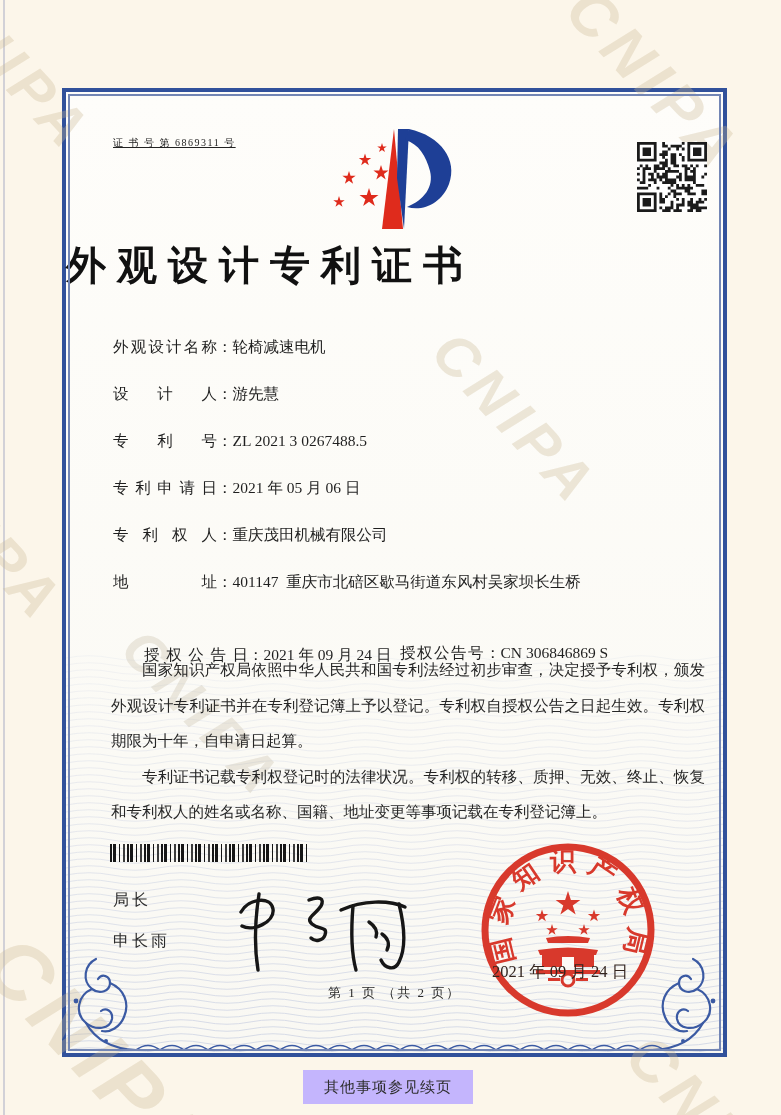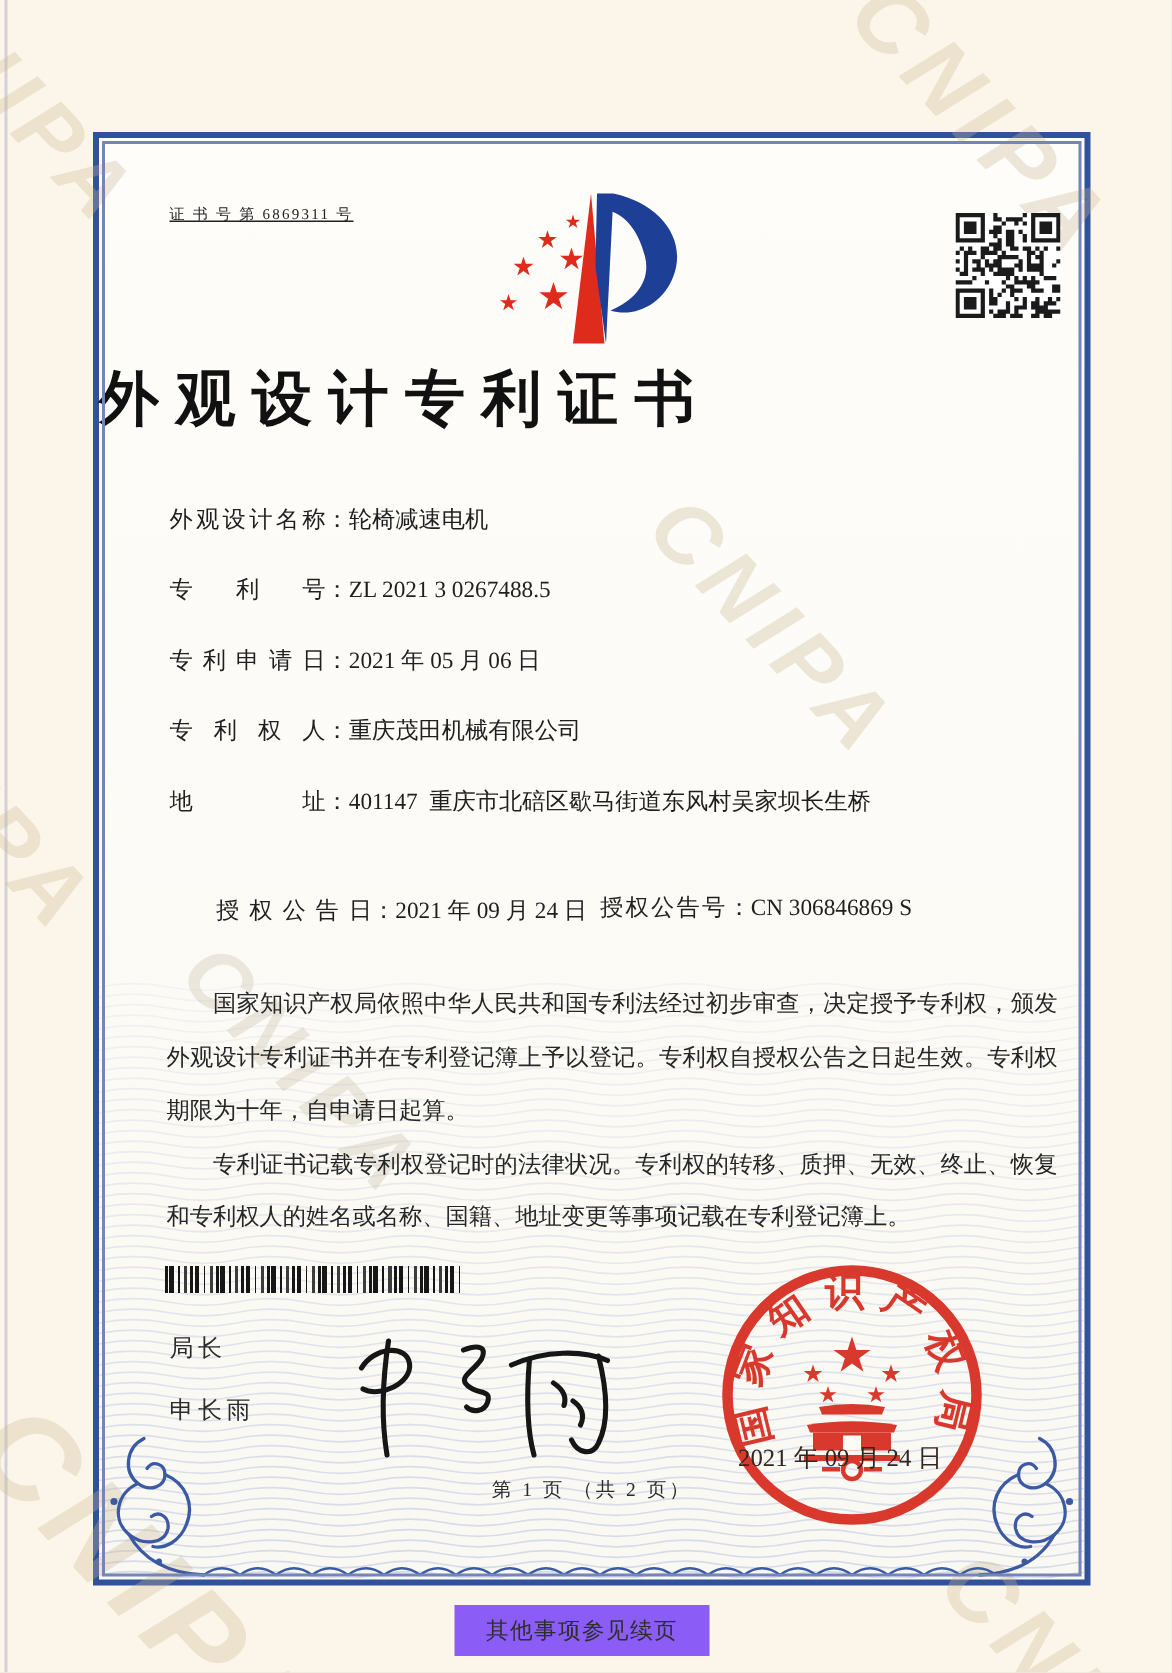--- a/index.html
+++ b/index.html
@@ -34,21 +34,21 @@
   .officer{left:47px;top:800px;font-family:"Liberation Sans","DejaVu Sans",sans-serif;
            font-size:16px;color:#2b2b2b;letter-spacing:3px;line-height:1;}
   .officer .o2{margin-top:25px;}
   .sig{left:159px;top:790px;width:192px;height:96px;}
   .seal{left:412px;top:748px;width:180px;height:180px;}
   .seal-date{left:426px;top:869px;width:175px;font-size:16.5px;color:#33251f;white-space:pre;z-index:3;}
   .pageinfo{left:0;top:892px;width:100%;text-align:center;font-size:13px;letter-spacing:2px;
             white-space:pre;color:#2a2a2a;}
   .guilloche{left:0;top:560px;width:657px;height:400px;z-index:1;}
   .ornament{left:0;bottom:0;width:657px;height:100px;z-index:2;}
-  .contnote{position:absolute;left:303px;top:1070px;width:170px;height:34px;background:#8b5cf6;
+  .contnote{position:absolute;left:303px;top:1070px;width:170px;height:34px;background:#c4b5fd;
             display:flex;align-items:center;justify-content:center;z-index:2;
             font-size:15px;letter-spacing:1px;color:#2e2e2e;white-space:pre;}
 </style>
 </head>
 <body>
 
 <div class="page">
   <div class="scan-edge"></div>
 
   <div class="frame">
@@ -147,20 +147,21 @@
         <path d="M25.20 0.00h2.80v2.80h-2.80zM44.80 0.00h2.80v2.80h-2.80zM25.20 2.80h2.80v2.80h-2.80zM28.00 2.80h2.80v2.80h-2.80zM33.60 2.80h2.80v2.80h-2.80zM36.40 2.80h2.80v2.80h-2.80zM39.20 2.80h2.80v2.80h-2.80zM42.00 2.80h2.80v2.80h-2.80zM30.80 5.60h2.80v2.80h-2.80zM39.20 5.60h2.80v2.80h-2.80zM44.80 5.60h2.80v2.80h-2.80zM25.20 8.40h2.80v2.80h-2.80zM28.00 8.40h2.80v2.80h-2.80zM22.40 11.20h2.80v2.80h-2.80zM25.20 11.20h2.80v2.80h-2.80zM28.00 11.20h2.80v2.80h-2.80zM33.60 11.20h2.80v2.80h-2.80zM36.40 11.20h2.80v2.80h-2.80zM42.00 11.20h2.80v2.80h-2.80zM25.20 14.00h2.80v2.80h-2.80zM33.60 14.00h2.80v2.80h-2.80zM36.40 14.00h2.80v2.80h-2.80zM44.80 14.00h2.80v2.80h-2.80zM28.00 16.80h2.80v2.80h-2.80zM33.60 16.80h2.80v2.80h-2.80zM36.40 16.80h2.80v2.80h-2.80zM44.80 16.80h2.80v2.80h-2.80zM22.40 19.60h2.80v2.80h-2.80zM25.20 19.60h2.80v2.80h-2.80zM28.00 19.60h2.80v2.80h-2.80zM33.60 19.60h2.80v2.80h-2.80zM36.40 19.60h2.80v2.80h-2.80zM2.80 22.40h2.80v2.80h-2.80zM8.40 22.40h2.80v2.80h-2.80zM16.80 22.40h2.80v2.80h-2.80zM19.60 22.40h2.80v2.80h-2.80zM25.20 22.40h2.80v2.80h-2.80zM28.00 22.40h2.80v2.80h-2.80zM36.40 22.40h2.80v2.80h-2.80zM39.20 22.40h2.80v2.80h-2.80zM44.80 22.40h2.80v2.80h-2.80zM47.60 22.40h2.80v2.80h-2.80zM53.20 22.40h2.80v2.80h-2.80zM58.80 22.40h2.80v2.80h-2.80zM67.20 22.40h2.80v2.80h-2.80zM0.00 25.20h2.80v2.80h-2.80zM5.60 25.20h2.80v2.80h-2.80zM8.40 25.20h2.80v2.80h-2.80zM11.20 25.20h2.80v2.80h-2.80zM16.80 25.20h2.80v2.80h-2.80zM19.60 25.20h2.80v2.80h-2.80zM22.40 25.20h2.80v2.80h-2.80zM25.20 25.20h2.80v2.80h-2.80zM30.80 25.20h2.80v2.80h-2.80zM47.60 25.20h2.80v2.80h-2.80zM50.40 25.20h2.80v2.80h-2.80zM56.00 25.20h2.80v2.80h-2.80zM5.60 28.00h2.80v2.80h-2.80zM16.80 28.00h2.80v2.80h-2.80zM28.00 28.00h2.80v2.80h-2.80zM30.80 28.00h2.80v2.80h-2.80zM33.60 28.00h2.80v2.80h-2.80zM36.40 28.00h2.80v2.80h-2.80zM39.20 28.00h2.80v2.80h-2.80zM47.60 28.00h2.80v2.80h-2.80zM53.20 28.00h2.80v2.80h-2.80zM56.00 28.00h2.80v2.80h-2.80zM0.00 30.80h2.80v2.80h-2.80zM5.60 30.80h2.80v2.80h-2.80zM11.20 30.80h2.80v2.80h-2.80zM14.00 30.80h2.80v2.80h-2.80zM19.60 30.80h2.80v2.80h-2.80zM25.20 30.80h2.80v2.80h-2.80zM28.00 30.80h2.80v2.80h-2.80zM42.00 30.80h2.80v2.80h-2.80zM47.60 30.80h2.80v2.80h-2.80zM56.00 30.80h2.80v2.80h-2.80zM67.20 30.80h2.80v2.80h-2.80zM5.60 33.60h2.80v2.80h-2.80zM14.00 33.60h2.80v2.80h-2.80zM19.60 33.60h2.80v2.80h-2.80zM22.40 33.60h2.80v2.80h-2.80zM25.20 33.60h2.80v2.80h-2.80zM28.00 33.60h2.80v2.80h-2.80zM39.20 33.60h2.80v2.80h-2.80zM42.00 33.60h2.80v2.80h-2.80zM47.60 33.60h2.80v2.80h-2.80zM50.40 33.60h2.80v2.80h-2.80zM53.20 33.60h2.80v2.80h-2.80zM56.00 33.60h2.80v2.80h-2.80zM64.40 33.60h2.80v2.80h-2.80zM0.00 36.40h2.80v2.80h-2.80zM5.60 36.40h2.80v2.80h-2.80zM11.20 36.40h2.80v2.80h-2.80zM14.00 36.40h2.80v2.80h-2.80zM16.80 36.40h2.80v2.80h-2.80zM22.40 36.40h2.80v2.80h-2.80zM28.00 36.40h2.80v2.80h-2.80zM30.80 36.40h2.80v2.80h-2.80zM33.60 36.40h2.80v2.80h-2.80zM36.40 36.40h2.80v2.80h-2.80zM42.00 36.40h2.80v2.80h-2.80zM47.60 36.40h2.80v2.80h-2.80zM50.40 36.40h2.80v2.80h-2.80zM53.20 36.40h2.80v2.80h-2.80zM56.00 36.40h2.80v2.80h-2.80zM2.80 39.20h2.80v2.80h-2.80zM5.60 39.20h2.80v2.80h-2.80zM16.80 39.20h2.80v2.80h-2.80zM25.20 39.20h2.80v2.80h-2.80zM28.00 39.20h2.80v2.80h-2.80zM30.80 39.20h2.80v2.80h-2.80zM33.60 39.20h2.80v2.80h-2.80zM36.40 39.20h2.80v2.80h-2.80zM56.00 39.20h2.80v2.80h-2.80zM11.20 42.00h2.80v2.80h-2.80zM33.60 42.00h2.80v2.80h-2.80zM39.20 42.00h2.80v2.80h-2.80zM44.80 42.00h2.80v2.80h-2.80zM50.40 42.00h2.80v2.80h-2.80zM58.80 42.00h2.80v2.80h-2.80zM61.60 42.00h2.80v2.80h-2.80zM64.40 42.00h2.80v2.80h-2.80zM0.00 44.80h2.80v2.80h-2.80zM2.80 44.80h2.80v2.80h-2.80zM5.60 44.80h2.80v2.80h-2.80zM8.40 44.80h2.80v2.80h-2.80zM19.60 44.80h2.80v2.80h-2.80zM30.80 44.80h2.80v2.80h-2.80zM39.20 44.80h2.80v2.80h-2.80zM42.00 44.80h2.80v2.80h-2.80zM44.80 44.80h2.80v2.80h-2.80zM47.60 44.80h2.80v2.80h-2.80zM50.40 44.80h2.80v2.80h-2.80zM53.20 44.80h2.80v2.80h-2.80zM33.60 47.60h2.80v2.80h-2.80zM36.40 47.60h2.80v2.80h-2.80zM47.60 47.60h2.80v2.80h-2.80zM50.40 47.60h2.80v2.80h-2.80zM64.40 47.60h2.80v2.80h-2.80zM67.20 47.60h2.80v2.80h-2.80zM22.40 50.40h2.80v2.80h-2.80zM30.80 50.40h2.80v2.80h-2.80zM36.40 50.40h2.80v2.80h-2.80zM39.20 50.40h2.80v2.80h-2.80zM42.00 50.40h2.80v2.80h-2.80zM50.40 50.40h2.80v2.80h-2.80zM53.20 50.40h2.80v2.80h-2.80zM56.00 50.40h2.80v2.80h-2.80zM64.40 50.40h2.80v2.80h-2.80zM67.20 50.40h2.80v2.80h-2.80zM22.40 53.20h2.80v2.80h-2.80zM28.00 53.20h2.80v2.80h-2.80zM36.40 53.20h2.80v2.80h-2.80zM22.40 56.00h2.80v2.80h-2.80zM25.20 56.00h2.80v2.80h-2.80zM39.20 56.00h2.80v2.80h-2.80zM44.80 56.00h2.80v2.80h-2.80zM53.20 56.00h2.80v2.80h-2.80zM61.60 56.00h2.80v2.80h-2.80zM67.20 56.00h2.80v2.80h-2.80zM22.40 58.80h2.80v2.80h-2.80zM25.20 58.80h2.80v2.80h-2.80zM33.60 58.80h2.80v2.80h-2.80zM44.80 58.80h2.80v2.80h-2.80zM50.40 58.80h2.80v2.80h-2.80zM53.20 58.80h2.80v2.80h-2.80zM58.80 58.80h2.80v2.80h-2.80zM61.60 58.80h2.80v2.80h-2.80zM64.40 58.80h2.80v2.80h-2.80zM33.60 61.60h2.80v2.80h-2.80zM39.20 61.60h2.80v2.80h-2.80zM42.00 61.60h2.80v2.80h-2.80zM44.80 61.60h2.80v2.80h-2.80zM50.40 61.60h2.80v2.80h-2.80zM53.20 61.60h2.80v2.80h-2.80zM56.00 61.60h2.80v2.80h-2.80zM58.80 61.60h2.80v2.80h-2.80zM22.40 64.40h2.80v2.80h-2.80zM28.00 64.40h2.80v2.80h-2.80zM30.80 64.40h2.80v2.80h-2.80zM33.60 64.40h2.80v2.80h-2.80zM39.20 64.40h2.80v2.80h-2.80zM53.20 64.40h2.80v2.80h-2.80zM56.00 64.40h2.80v2.80h-2.80zM58.80 64.40h2.80v2.80h-2.80zM61.60 64.40h2.80v2.80h-2.80zM64.40 64.40h2.80v2.80h-2.80zM67.20 64.40h2.80v2.80h-2.80zM25.20 67.20h2.80v2.80h-2.80zM28.00 67.20h2.80v2.80h-2.80zM30.80 67.20h2.80v2.80h-2.80zM36.40 67.20h2.80v2.80h-2.80zM39.20 67.20h2.80v2.80h-2.80zM42.00 67.20h2.80v2.80h-2.80zM50.40 67.20h2.80v2.80h-2.80zM53.20 67.20h2.80v2.80h-2.80zM58.80 67.20h2.80v2.80h-2.80zM61.60 67.20h2.80v2.80h-2.80z" fill="#1b1b1b"></path>
         <path d="M0 0h19.599999999999998v19.599999999999998h-19.599999999999998z M2.8 2.8h14v14h-14z M5.6 5.6h8.399999999999999v8.399999999999999h-8.399999999999999z" fill="#1b1b1b" fill-rule="evenodd"></path>
         <path d="M50.4 0h19.599999999999998v19.599999999999998h-19.599999999999998z M53.199999999999996 2.8h14v14h-14z M56 5.6h8.399999999999999v8.399999999999999h-8.399999999999999z" fill="#1b1b1b" fill-rule="evenodd"></path>
         <path d="M0 50.4h19.599999999999998v19.599999999999998h-19.599999999999998z M2.8 53.199999999999996h14v14h-14z M5.6 56h8.399999999999999v8.399999999999999h-8.399999999999999z" fill="#1b1b1b" fill-rule="evenodd"></path>
       </svg>
 
     <div class="title">外观设计专利证书</div>
 
     <div class="rows">
       <div class="row"><span class="flabel">外观设计名称</span><span>：</span><span class="val">轮椅减速电机</span></div>
+      <div class="row"><span class="flabel">设计人</span><span>：</span><span class="val">游先慧</span></div>
       <div class="row"><span class="flabel">专利号</span><span>：</span><span class="val">ZL 2021 3 0267488.5</span></div>
       <div class="row"><span class="flabel">专利申请日</span><span>：</span><span class="val">2021 年 05 月 06 日</span></div>
       <div class="row"><span class="flabel">专利权人</span><span>：</span><span class="val">重庆茂田机械有限公司</span></div>
       <div class="row"><span class="flabel">地址</span><span>：</span><span class="val">401147  重庆市北碚区歇马街道东风村吴家坝长生桥</span></div>
       <div class="row">
         <span class="flabel">授权公告日</span><span>：</span><span class="val">2021 年 09 月 24 日</span>
         <span class="pair2"><span class="flabel2">授权公告号</span><span>：</span><span class="val">CN 306846869 S</span></span>
       </div>
     </div>
 

